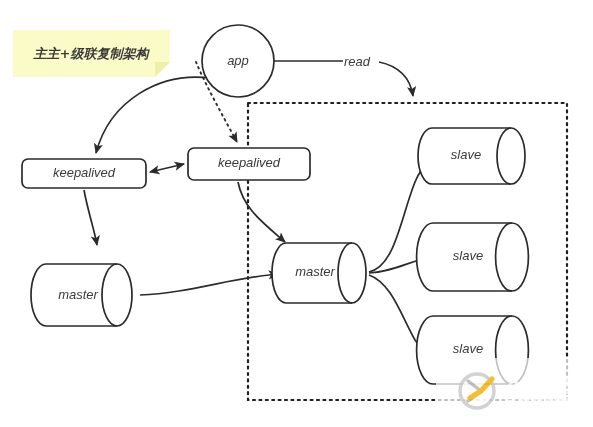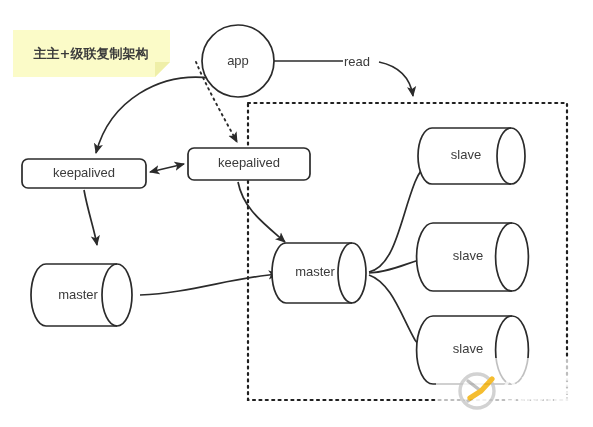--- a/index.html
+++ b/index.html
@@ -9,20 +9,21 @@
   }
   body {
     font-family: "Liberation Sans", sans-serif;
   }
   #canvas {
     position: relative;
     width: 593px;
     height: 427px;
     background: #ffffff;
     overflow: hidden;
+    font-style: italic;
   }
   #diagram {
     position: absolute;
     left: 0;
     top: 0;
     width: 593px;
     height: 427px;
   }
   .node-label {
     font-family: "Liberation Sans", sans-serif;

